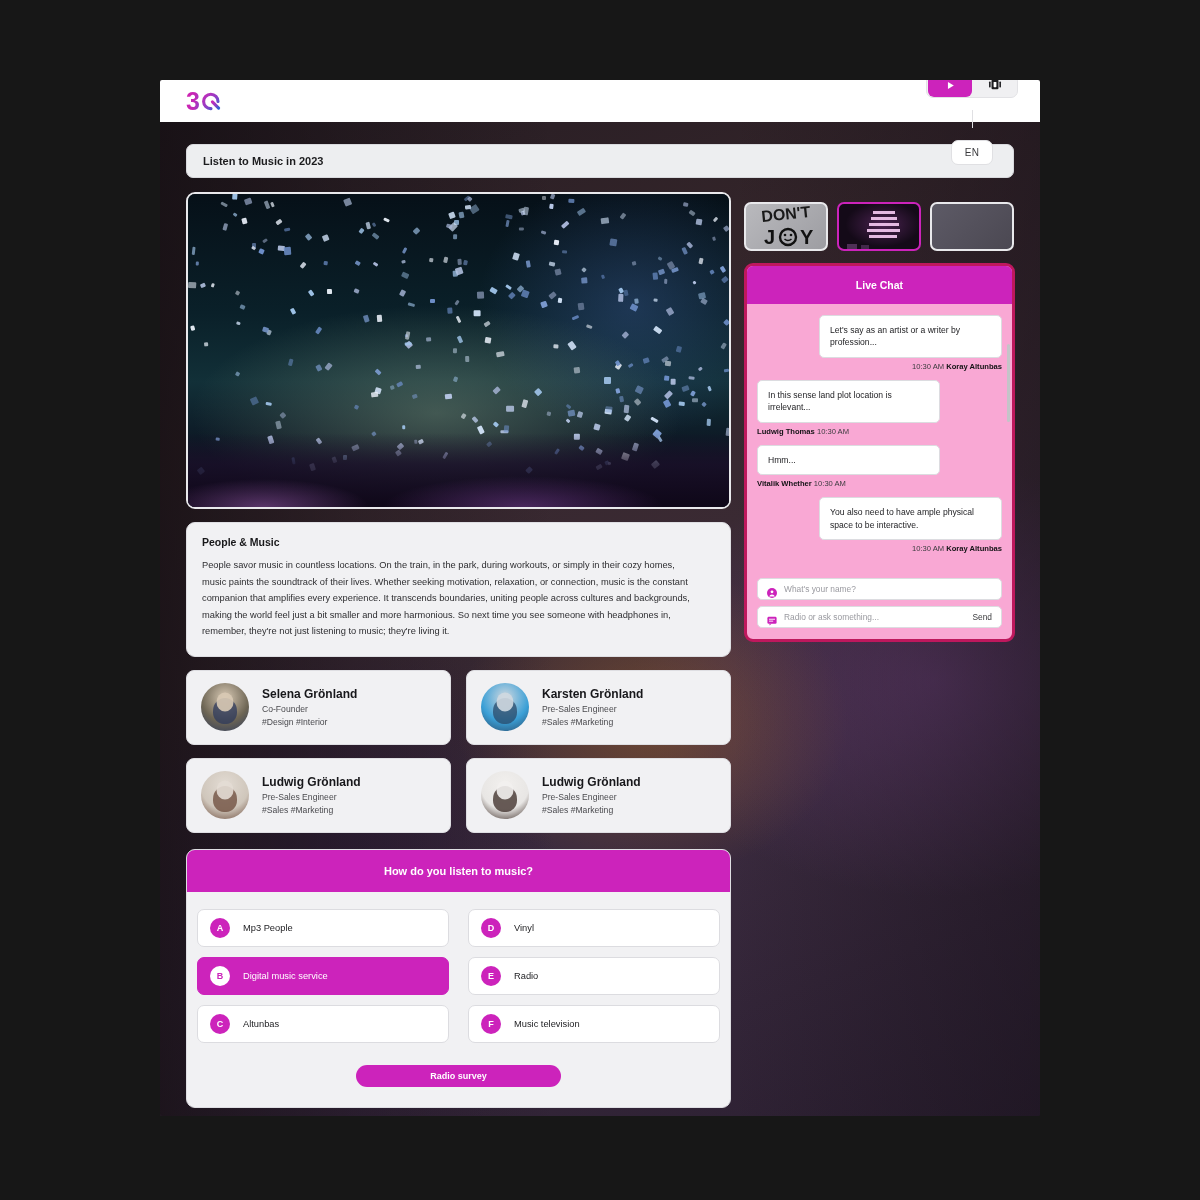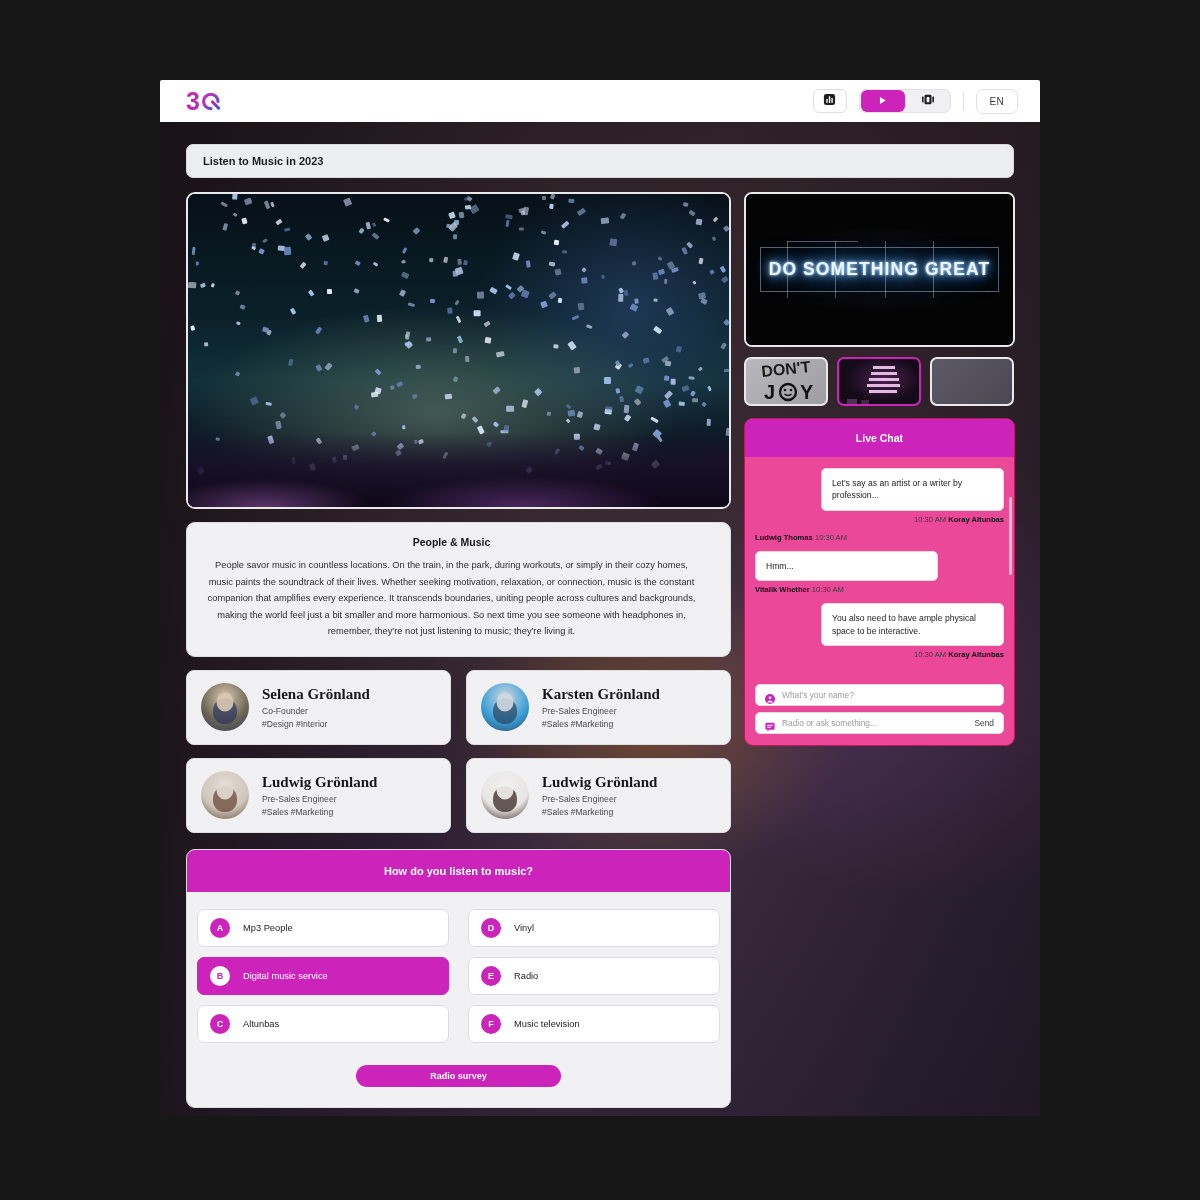--- a/index.html
+++ b/index.html
@@ -50,21 +50,21 @@
   #logo .lg-3 {
     font-size: 25px; font-weight: bold; letter-spacing: -0.5px;
     background: linear-gradient(100deg, #d21fb0 0%, #c229b6 60%, #8b43c9 100%);
     -webkit-background-clip: text; background-clip: text; color: transparent;
     line-height: 1;
   }
   #logo .lg-q { position: relative; width: 22px; height: 24px; }
   #logo .lg-q svg { position: absolute; left: 0; top: 1px; }
 
   #topbar-right {
-    margin-left: auto; display: flex; align-items: center; gap: 12px;
+    margin-left: auto; display: flex; align-items: center; gap: 12px; flex-direction: column;
   }
   .tb-btn {
     height: 24px; min-width: 34px;
     border: 1px solid #dfdfe2; border-radius: 6px;
     background: #fff;
     display: flex; align-items: center; justify-content: center;
     cursor: pointer;
   }
   .seg-group {
     display: flex; align-items: center;
@@ -135,41 +135,41 @@
     position: absolute; display: block;
     width: 5px; height: 7px; border-radius: 1px;
     opacity: .9;
   }
 
   
   .card {
     background: #f1f1f3; border: 1px solid #dedee2; border-radius: 9px;
   }
   .article {
-    margin-top: 13px; padding: 13px 29px 16px 15px; text-align: center;
+    margin-top: 13px; padding: 13px 29px 16px 15px;
   }
   .article h3 { font-size: 10.5px; color: #18181a; margin-bottom: 9px; }
   .article p { font-size: 9.3px; line-height: 1.78; color: #2e2e31; }
 
   
   .people-grid {
     margin-top: 13px;
     display: grid; grid-template-columns: 265px 265px; gap: 13px 15px;
   }
   .person {
     height: 75px; display: flex; align-items: center;
     padding: 0 14px; gap: 13px;
     background: #f1f1f3; border: 1px solid #dedee2; border-radius: 8px;
   }
   .avatar {
     width: 48px; height: 48px; border-radius: 50%;
     flex: none; overflow: hidden; position: relative;
     background: #cfcfd3;
   }
-  .person-info .nm { font-size: 15px; font-weight: bold; color: #17171a; font-family: Liberation Serif, serif; }
+  .person-info .nm { font-size: 12px; font-weight: bold; color: #17171a; }
   .person-info .rl { font-size: 8.6px; color: #4a4a4e; margin-top: 3px; }
   .person-info .tg { font-size: 8.6px; color: #4a4a4e; margin-top: 3px; }
 
   
   .survey { margin-top: 16px; border-radius: 9px; overflow: hidden;
             background: #f1f1f3; border: 1px solid #dedee2; }
   .survey-head {
     height: 42px; background: #cc23bb;
     display: flex; align-items: center; justify-content: center;
     color: #fff; font-size: 11px; font-weight: bold;
@@ -240,21 +240,21 @@
   .thumb {
     width: 84px; height: 49px; border-radius: 7px;
     border: 2px solid #e9e9ec; overflow: hidden; position: relative;
     cursor: pointer; background: #8a8a90;
   }
   .thumb.active { border-color: #cc23bb; }
 
   .chat {
     margin-top: 12px; width: 271px;
     border-radius: 9px; overflow: hidden;
-    background: #ec4899; border: 1px solid #be185d;
+    background: #f9a8d4; border: 3px solid #be185d;
   }
   .chat-head {
     height: 38px; background: #cc23bb;
     display: flex; align-items: center; justify-content: center;
     color: #fff; font-size: 10.5px; font-weight: bold;
   }
   .chat-body { padding: 11px 10px 6px 10px; position: relative; }
   .msg { margin-bottom: 9px; }
   .msg .bub {
     background: #fff; border: 1px solid #dcdce0; border-radius: 5px;
@@ -699,32 +699,20 @@
             <div class="send-wrap">
               <button class="send-btn">Radio survey</button>
             </div>
           </div>
         </div>
 
       </div>
 
       <div id="col-right">
 
-        <div class="video-box">
-          <div class="neon-wrap">
-            <div class="neon-panel">
-              <div class="neon-seg" style="left:26px; right:140px;"></div>
-              <div class="neon-bar" style="left:26px;"></div>
-              <div class="neon-bar" style="left:74px;"></div>
-              <div class="neon-bar" style="left:124px;"></div>
-              <div class="neon-bar" style="left:172px;"></div>
-              <div class="neon-text">DO SOMETHING GREAT</div>
-            </div>
-          </div>
-        </div>
 
         <div class="thumbs">
           <div class="thumb" style="background:linear-gradient(135deg,#b9b9bd 0%,#9d9da2 100%);">
             <svg width="84" height="49" viewBox="0 0 84 49" style="position:absolute;inset:0;">
               <text x="16" y="18" font-family="Liberation Sans, sans-serif" font-size="16" font-weight="bold" fill="#1a1a1a" transform="rotate(-6 16 18)">DON'T</text>
               <text x="18" y="40" font-family="Liberation Sans, sans-serif" font-size="20" font-weight="bold" fill="#111">J</text>
               <circle cx="42" cy="33" r="8" fill="none" stroke="#111" stroke-width="2.4"></circle>
               <circle cx="39" cy="31" r="1.3" fill="#111"></circle>
               <circle cx="45" cy="31" r="1.3" fill="#111"></circle>
               <path d="M38.5 35 Q42 38 45.5 35" stroke="#111" stroke-width="1.6" fill="none"></path>
@@ -749,20 +737,21 @@
 
         <div class="chat">
           <div class="chat-head">Live Chat</div>
           <div class="chat-body">
             <div id="chat-list">
                 <div class="msg out">
                   <div class="bub">Let's say as an artist or a writer by profession...</div>
                   <div class="meta">10:30 AM <b>Koray Altunbas</b></div>
                 </div>
                 <div class="msg in">
+                  <div class="bub">In this sense land plot location is irrelevant...</div>
                   <div class="meta"><b>Ludwig Thomas</b> 10:30 AM</div>
                 </div>
                 <div class="msg in">
                   <div class="bub">Hmm...</div>
                   <div class="meta"><b>Vitalik Whether</b> 10:30 AM</div>
                 </div>
                 <div class="msg out">
                   <div class="bub">You also need to have ample physical space to be interactive.</div>
                   <div class="meta">10:30 AM <b>Koray Altunbas</b></div>
                 </div>

